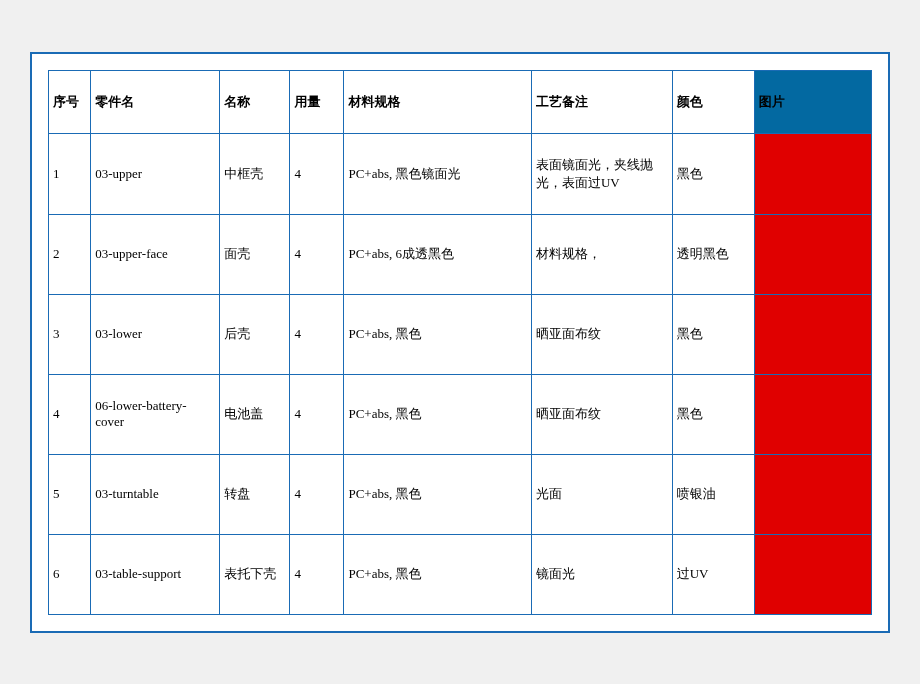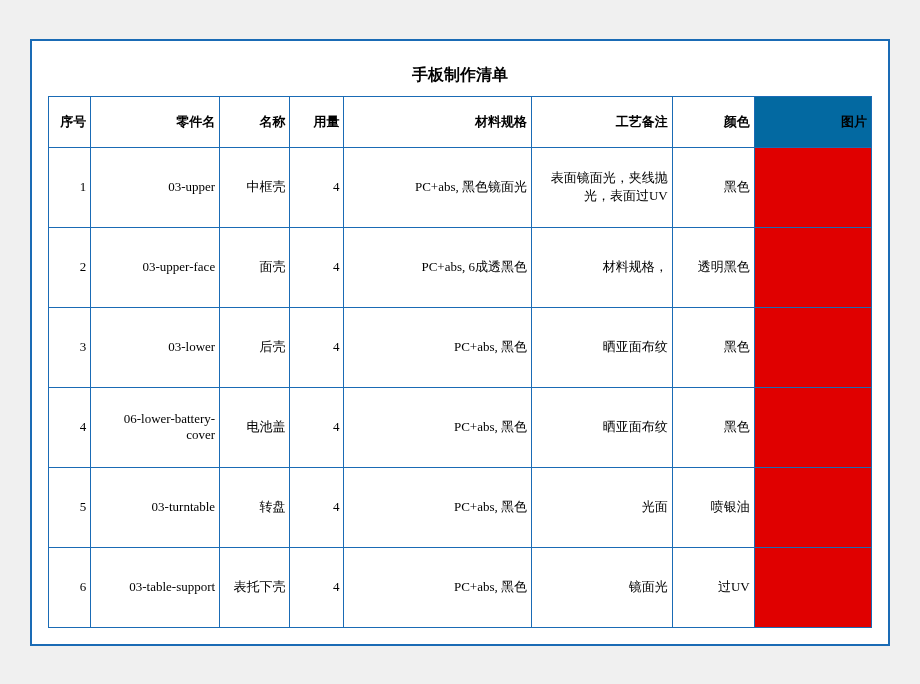--- a/index.html
+++ b/index.html
@@ -35,23 +35,23 @@
 
     table {
       width: 100%;
       border-collapse: collapse;
       font-size: 13px;
       color: #000;
     }
 
     table th, table td {
       border: 1px solid #1a6bb5;
-      text-align: right;
+      text-align: left;
       vertical-align: middle;
-      padding: 16px 4px;
+      padding: 22px 4px;
     }
 
     table thead th {
       background: #ffffff;
       font-weight: bold;
     }
 
     .col-seq { width: 36px; }
     .col-part { width: 110px; font-family: Liberation Mono, monospace; }
     .col-name { width: 60px; }
@@ -67,21 +67,20 @@
     tr:nth-child(4) td:last-child,
     tr:nth-child(5) td:last-child,
     tr:nth-child(6) td:last-child {
       background: #e00000;
     }
   </style>
 </head>
 <body>
 
 <div class="page-container">
-  <div class="table-title">手板制作清单</div>
   <table>
     <thead>
       <tr>
         <th class="col-seq">序号</th>
         <th class="col-part">零件名</th>
         <th class="col-name">名称</th>
         <th class="col-qty">用量</th>
         <th class="col-material">材料规格</th>
         <th class="col-process">工艺备注</th>
         <th class="col-color">颜色</th>

